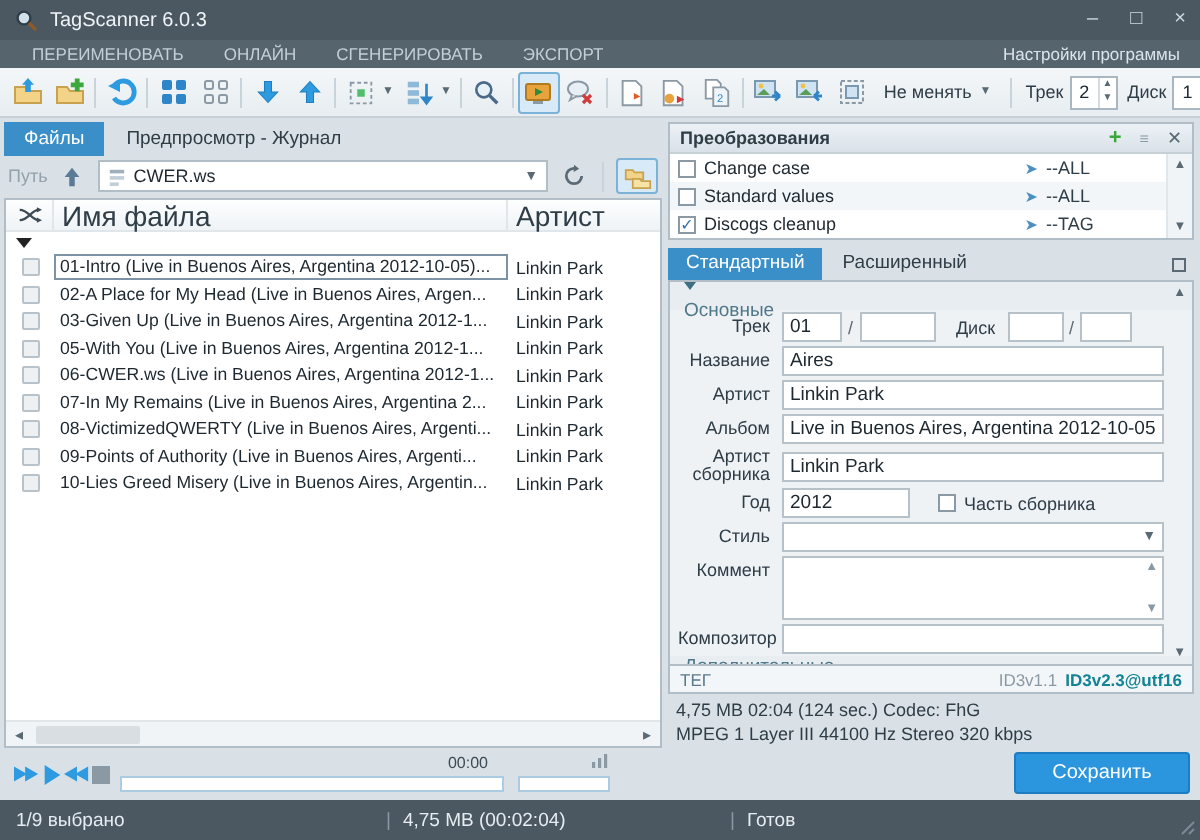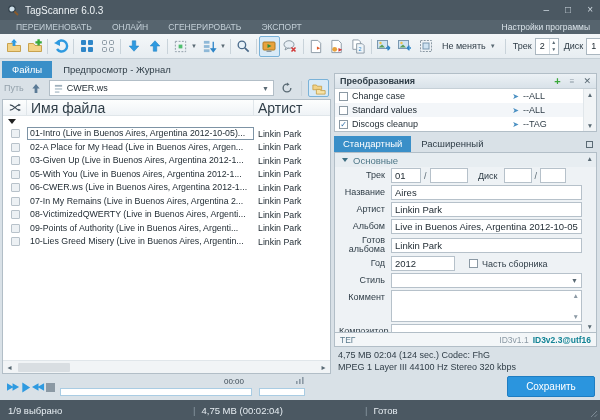--- a/index.html
+++ b/index.html
@@ -27,21 +27,21 @@
   .mode-drop { display:flex; align-items:center; gap:4px; padding:0 5px; height:20px; font-size:9px; color:#2f3d47; flex:0 0 auto; }
   .tb-label { font-size:9px; color:#2f3d47; margin:0 3px 0 5px; flex:0 0 auto; }
   .spinner { width:24px; height:17px; background:#fff; border:1px solid #abb7c0; display:flex; flex:0 0 auto; }
   .spinner .val { flex:1; font-size:9px; display:flex; align-items:center; padding-left:4px; color:#1d2830; }
   .spinner .btns { width:9px; display:flex; flex-direction:column; border-left:1px solid #d5dde2; }
   .spinner .btns span { flex:1; font-size:5px; line-height:7px; text-align:center; color:#5a6a74; }
 
   
   .content { display:flex; height:341px; }
   .left { width:332px; display:flex; flex-direction:column; padding:0 1px 0 2px; }
-  .right { width:268px; display:flex; flex-direction:column; padding:12px 3px 0 2px; }
+  .right { width:268px; display:flex; flex-direction:column; padding:0 3px 0 2px; }
 
   
   .ltabs { height:19px; display:flex; align-items:flex-end; gap:1px; }
   .ltab { font-size:9.5px; padding:3px 10px 3px; color:#2f3d47; }
   .ltab.active { background:#3a8fc8; color:#fff; }
   .pathbar { height:20px; display:flex; align-items:center; gap:4px; padding:1px 2px; }
   .path-label { font-size:9px; color:#93a1ab; }
   .path-combo { flex:1; height:16px; background:#fff; border:1px solid #b2bec7; display:flex; align-items:center; padding:0 4px; gap:4px; font-size:9px; color:#1d2830; }
   .combo-chev { margin-left:auto; font-size:7px; color:#5a6a74; }
   .mini-btn { width:17px; height:16px; display:flex; align-items:center; justify-content:center; }
@@ -97,21 +97,21 @@
 
   
   .etabs { height:17px; display:flex; align-items:flex-end; margin-top:3px; gap:1px; }
   .etab { font-size:9.5px; padding:2px 9px 3px; color:#2f3d47; }
   .etab.active { background:#3a8fc8; color:#fff; }
   .etab-spacer { flex:1; }
   .collapse-box { width:7px; height:7px; border:1px solid #5a6a74; margin:0 4px 4px 0; }
   .form { flex:1; border:1px solid #b2bec7; background:#eef2f5; overflow:hidden; position:relative; }
   .fscroll { position:absolute; right:3px; font-size:6.5px; color:#5a6a74; }
   .fscroll.up { top:2px; } .fscroll.dn { bottom:2px; }
-  .section { height:14px; display:flex; align-items:center; gap:5px; padding:0 7px; font-size:9.5px; color:#4f7888; background:#e7edf1; }
+  .section { height:14px; display:flex; align-items:flex-start; gap:5px; padding:0 7px; font-size:9.5px; color:#4f7888; background:#e7edf1;flex-direction:column; }
   .sec-arrow { width:0; height:0; border-left:3.5px solid transparent; border-right:3.5px solid transparent; border-top:4px solid #3e6e80; }
   .frow { display:flex; align-items:center; padding:1px 14px 1px 4px; min-height:17px; }
   .flabel { width:52px; text-align:right; padding-right:6px; font-size:9px; color:#2f3d47; line-height:9px; flex:0 0 auto; }
   .finput { flex:1; height:15px; background:#fff; border:1px solid #b6c1ca; font-size:9.5px; color:#1d2830; padding:0 3px; display:flex; align-items:center; overflow:hidden; white-space:nowrap; }
   .fix { flex:0 0 auto; }
   .slash { margin:0 3px; color:#5a6a74; font-size:9px; }
   .dlabel { width:36px; text-align:right; padding-right:6px; font-size:9px; color:#2f3d47; flex:0 0 auto; }
   .chk { width:9px; height:9px; border:1px solid #8b99a4; background:#fff; margin:0 4px 0 14px; flex:0 0 auto; }
   .chklabel { font-size:9px; color:#2f3d47; }
   .combo-arrow { margin-left:auto; font-size:7px; color:#5a6a74; }
@@ -551,21 +551,21 @@
       </div>
       <div class="frow">
         <span class="flabel">Артист</span>
         <span class="finput">Linkin Park</span>
       </div>
       <div class="frow">
         <span class="flabel">Альбом</span>
         <span class="finput">Live in Buenos Aires, Argentina 2012-10-05</span>
       </div>
       <div class="frow">
-        <span class="flabel">Готов альбома</span>
+        <span class="flabel">Артист сборника</span>
         <span class="finput">Linkin Park</span>
       </div>
 
       <div class="frow">
         <span class="flabel">Год</span>
         <span class="finput fix" style="width:64px">2012</span>
         <span class="chk"></span>
         <span class="chklabel">Часть сборника</span>
       </div>
 

